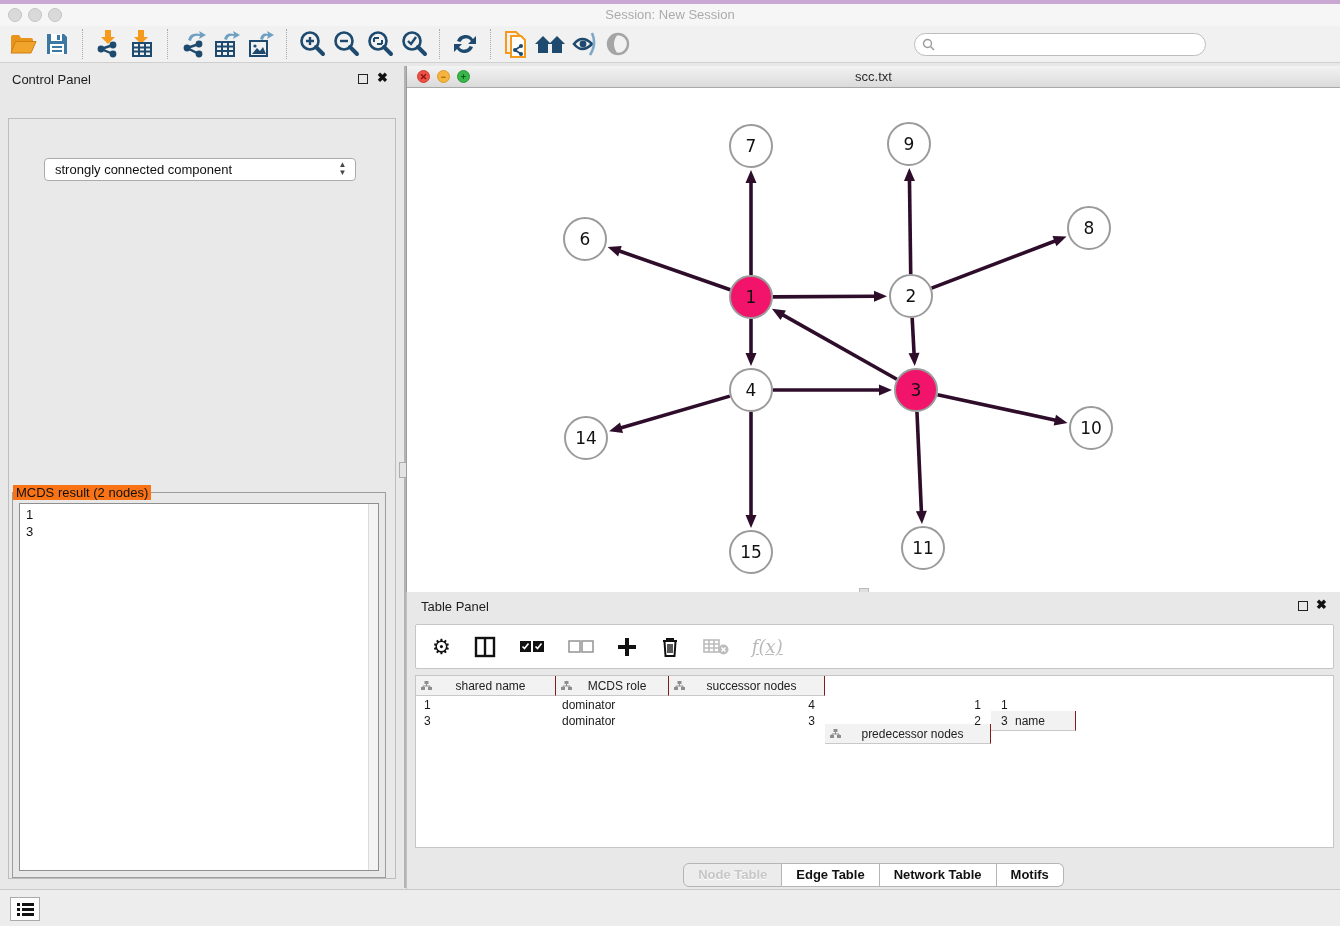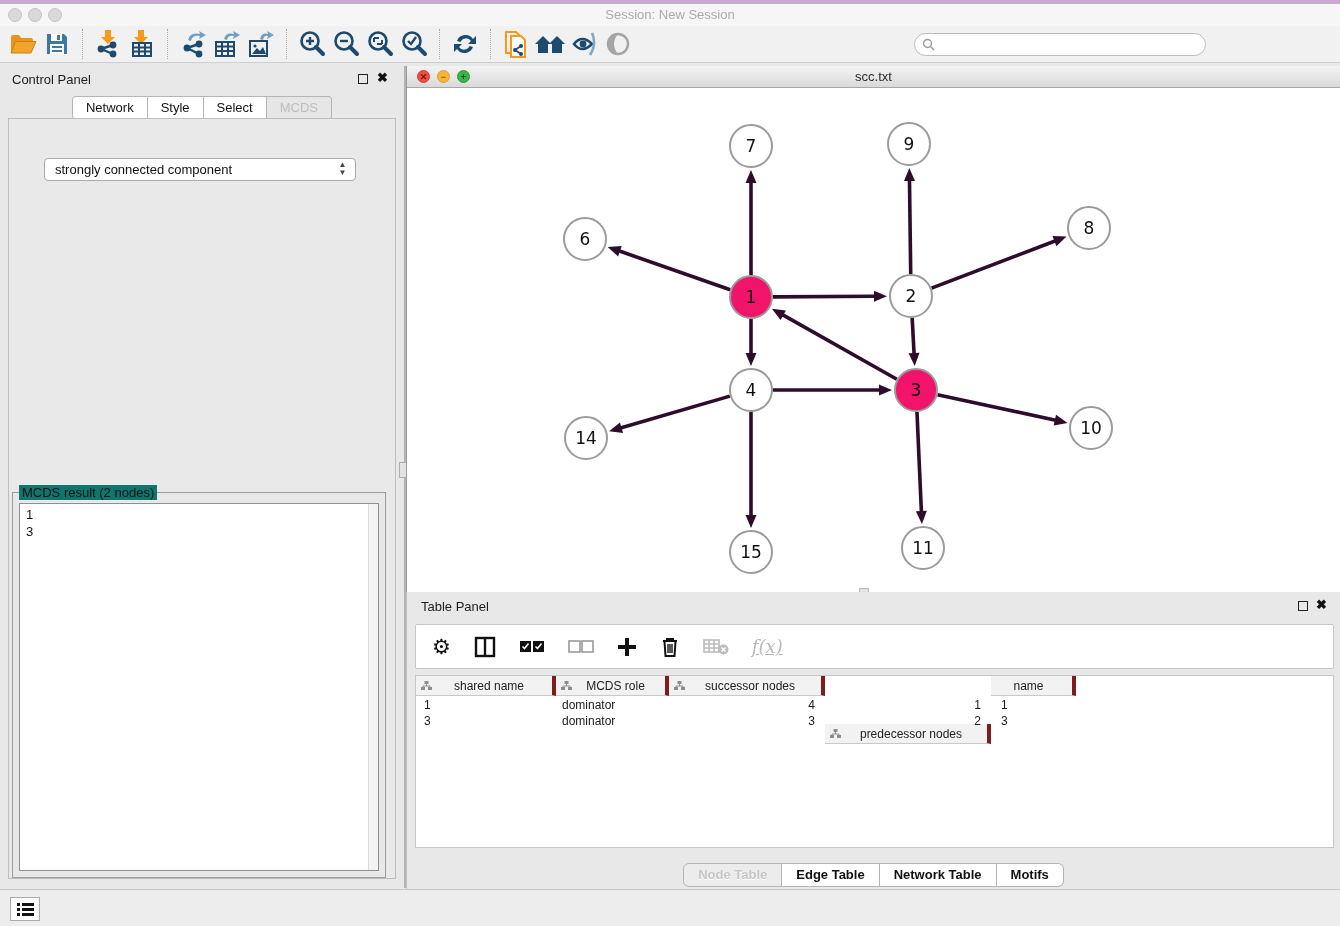--- a/index.html
+++ b/index.html
@@ -30,21 +30,21 @@
   .cp-tab.last { border-radius:0 4px 4px 0; }
   .cp-tab.active { background:#e6e6e6; color:#bdbdbd; }
   .cp-box { position:absolute; left:8px; top:52px; width:388px; height:761px; background:#e9e9e9; border:1px solid #bdbdbd; }
   .opt-label { position:absolute; left:0; width:100%; top:72px; text-align:center; font-size:13px; color:#111; }
   .criterion-select { position:absolute; left:44px; top:92px; width:312px; height:23px; background:#fff; border:1px solid #ababab; border-radius:4px; font-size:13px; color:#111; display:flex; align-items:center; padding-left:10px; }
   .sel-stepper { position:absolute; right:7px; top:2px; width:11px; height:18px; display:flex; flex-direction:column; align-items:center; }
   .sel-stepper span { font-size:8px; line-height:8px; color:#444; }
   .cp-buttons { position:absolute; left:0; top:125px; width:100%; display:flex; justify-content:center; gap:15px; }
   .aqua-btn { height:23px; background:#fff; border:1px solid #ababab; border-radius:4px; font-size:13px; color:#111; padding:0 16px; display:flex; align-items:center; }
   .mcds-fieldset { position:absolute; left:12px; top:426px; width:374px; height:386px; border:1px solid #9d9d9d; background:#e8e8e8; }
-  .mcds-legend { position:absolute; left:6px; top:-8px; background:#0f766e; padding:0 3px; font-size:13px; color:#111; }
+  .mcds-legend { position:absolute; left:0; top:-8px; background:#f97316; padding:0 3px; font-size:13px; color:#111; }
   .mcds-textarea { position:absolute; left:6px; top:10px; right:6px; bottom:6px; background:#fff; border:1px solid #8f8f8f; }
   .mcds-text { position:absolute; left:0; top:0; right:11px; bottom:0; font-size:13px; line-height:17px; color:#111; padding:2px 6px; white-space:pre; }
   .mcds-scroll { position:absolute; right:0; top:0; width:10px; bottom:0; background:#f3f3f3; border-left:1px solid #dcdcdc; }
 
   
   .v-divider { position:absolute; left:404px; top:66px; width:2px; height:822px; background:#b3b3b3; }
   .v-grip { position:absolute; left:399px; top:462px; width:9px; height:16px; background:#e3e3e3; border:1px solid #adadad; }
 
   
   .net-window { position:absolute; left:406px; top:66px; width:934px; height:526px; border-left:1px solid #9c9c9c; }
@@ -59,21 +59,21 @@
 
   
   .table-panel { position:absolute; left:406px; top:592px; width:934px; height:297px; background:#e8e8e8; border-left:1px solid #c2c2c2; }
   .tp-header { position:absolute; left:14px; top:7px; font-size:13px; color:#1c1c1c; }
   .tp-toolbar { position:absolute; left:8px; top:32px; width:919px; height:45px; background:#fff; border:1px solid #c6c6c6; border-radius:2px; display:flex; align-items:center; padding-left:16px; gap:23px; }
   .tt-icon { display:flex; align-items:center; justify-content:center; }
   .gear-glyph { font-size:21px; color:#111; line-height:21px; }
   .fx-glyph { font-family:"DejaVu Serif", serif; font-style:italic; font-size:18px; color:#b9b9b9;text-decoration:underline; }
   .tp-table { position:absolute; left:8px; top:83px; width:919px; height:173px; background:#fff; border:1px solid #c6c6c6; overflow:hidden; }
   .tp-head-row { position:absolute; left:0; top:0; height:20px; display:flex; }
-  .tp-head-cell { height:20px; background:#f2f2f2; border-right:4px solid #7f1d1d; border-bottom:1px solid #c9c9c9; display:flex; align-items:center; font-size:12px; color:#222; }
+  .tp-head-cell { height:20px; background:#f2f2f2; border-right:1px solid #7f1d1d; border-bottom:1px solid #c9c9c9; display:flex; align-items:center; font-size:12px; color:#222; }
   .tp-head-cell .hc-label { flex:1; text-align:center; padding-right:6px; }
   .tp-body { position:absolute; left:0; top:21px; right:0; bottom:0; }
   .tp-row { display:flex; height:16px; font-size:12px; color:#1a1a1a; }
   .tp-cell { height:16px; line-height:16px; overflow:hidden; }
   .tp-tabs { position:absolute; left:0; top:271px; width:100%; display:flex; justify-content:center; }
   .tp-tab { font-size:13px; font-weight:bold; color:#111; background:#fff; border:1px solid #b5b5b5; border-left:none; padding:3px 14px 4px; }
   .tp-tab:first-child { border-left:1px solid #b5b5b5; border-radius:6px 0 0 6px; }
   .tp-tab.last { border-radius:0 6px 6px 0; }
   .tp-tab.active { background:#ececec; color:#c6c6c6; text-shadow:0 1px 0 #fff; }
 
@@ -231,26 +231,20 @@
         <circle cx="5.5" cy="5.5" r="4" fill="none" stroke="#9a9a9a" stroke-width="1.4"></circle>
         <path d="M8.5 8.5 L12 12" stroke="#9a9a9a" stroke-width="1.4"></path>
       </svg>
     <input style="border: none; outline: none; background: transparent; flex: 1 1 0%; font-size: 12px; padding: 0px 6px;" placeholder="">
   </div>
 
   <div class="control-panel">
     <div class="cp-header">Control Panel</div>
     <div class="panel-sq" style="right:36px"></div>
     <div class="panel-x" style="right:16px">✖</div>
-    <div class="cp-tabs">
-      <div class="cp-tab">Network</div>
-      <div class="cp-tab">Style</div>
-      <div class="cp-tab">Select</div>
-      <div class="cp-tab active last">MCDS</div>
-    </div>
     <div class="cp-box"></div>
     <div class="criterion-select">
       <span>strongly connected component</span>
       <div class="sel-stepper">
           <span>▲</span>
           <span>▼</span>
         </div>
     </div>
     <div class="mcds-fieldset">
       <div class="mcds-legend">MCDS result (2 nodes)</div>
@@ -433,21 +427,21 @@
                 <g fill="#8d8d8d">
                   <rect x="3.5" y="0" width="4" height="3"></rect>
                   <rect x="0" y="6" width="4" height="3"></rect>
                   <rect x="7" y="6" width="4" height="3"></rect>
                 </g>
                 <path d="M5.5 3 V5 M2 6 V5 H9 V6" stroke="#8d8d8d" fill="none"></path>
               </svg>
             </span>
             <span class="hc-label">predecessor nodes</span>
           </div>
-          <div class="tp-head-cell" style="width: 85px;">
+          <div class="tp-head-cell" style="width: 85px; margin-top: 35px;">
             <span class="hc-label">name</span>
           </div>
         </div>
       <div class="tp-body" id="table-body">
           <div class="tp-row">
             <div class="tp-cell" style="width: 140px; text-align: left; padding-left: 8px;">1</div>
             <div class="tp-cell" style="width: 113px; text-align: left; padding-left: 6px;">dominator</div>
             <div class="tp-cell" style="width: 156px; text-align: right; padding-right: 10px;">4</div>
             <div class="tp-cell" style="width: 166px; text-align: right; padding-right: 10px;">1</div>
             <div class="tp-cell" style="width: 85px; text-align: left; padding-left: 10px;">1</div>

